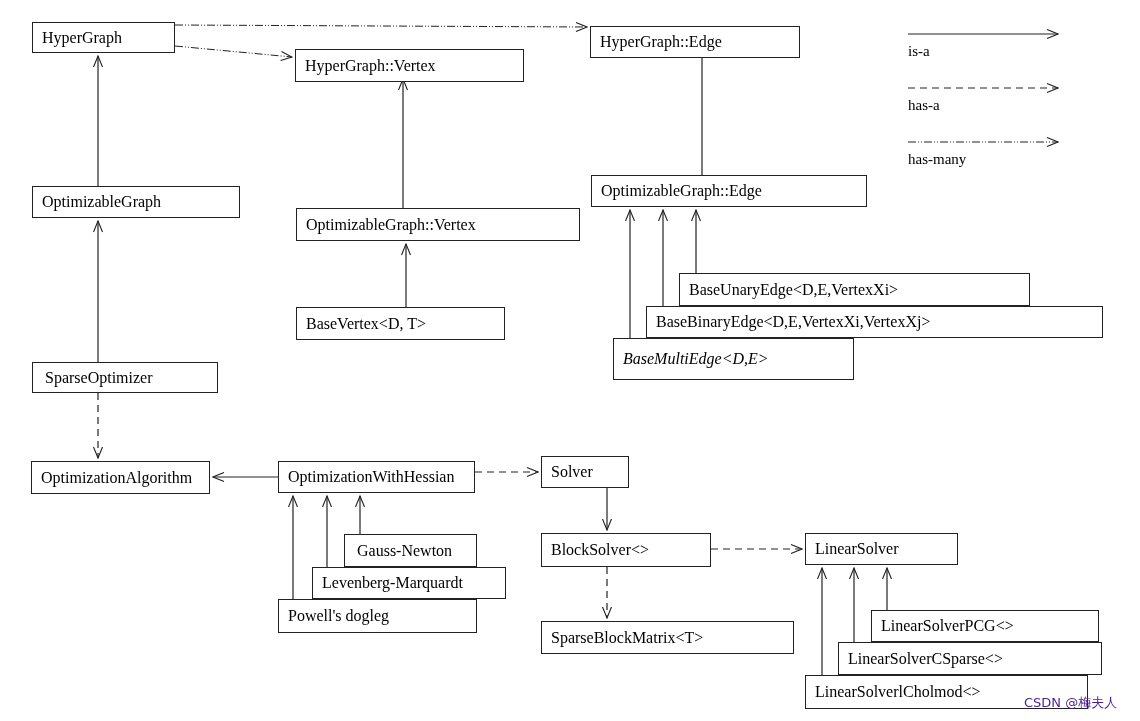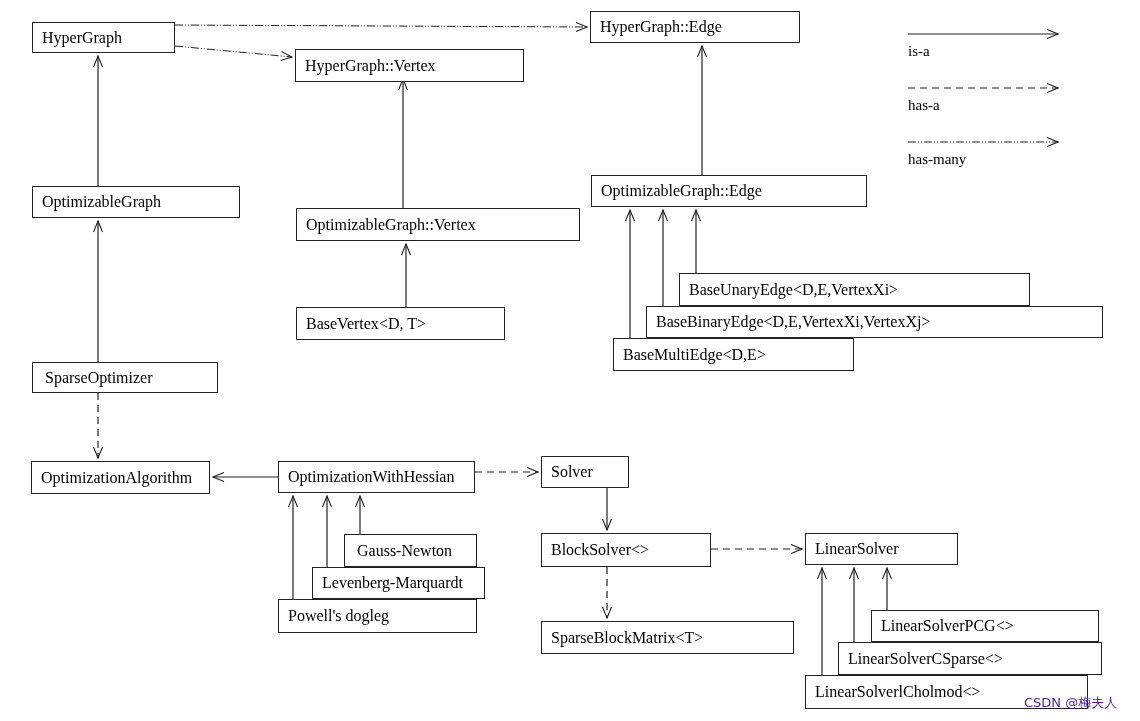--- a/index.html
+++ b/index.html
@@ -60,33 +60,33 @@
     <line x1="175" y1="25" x2="587" y2="27" stroke="#222" stroke-width="1" stroke-dasharray="8 2 1 2 1 2" marker-end="url(#ah)"></line>
     <line x1="175" y1="46" x2="292" y2="57" stroke="#222" stroke-width="1" stroke-dasharray="8 2 1 2 1 2" marker-end="url(#ah)"></line>
 
     <line x1="908" y1="34" x2="1058" y2="34" stroke="#222" stroke-width="1.2" marker-end="url(#ah)"></line>
     <line x1="908" y1="88" x2="1058" y2="88" stroke="#222" stroke-width="1.2" stroke-dasharray="7 5" marker-end="url(#ah)"></line>
     <line x1="908" y1="142" x2="1058" y2="142" stroke="#222" stroke-width="1" stroke-dasharray="8 2 1 2 1 2" marker-end="url(#ah)"></line>
   </svg>
 
   <div class="node" style="left:32px;  top:22px;  width:143px; height:31px;">HyperGraph</div>
   <div class="node" style="left:295px; top:49px;  width:229px; height:33px;">HyperGraph::Vertex</div>
-  <div class="node" style="left:590px; top:11px;  width:210px; height:32px;">HyperGraph::Edge</div>
+  <div class="node" style="left:590px; top:26px;  width:210px; height:32px;">HyperGraph::Edge</div>
   <div class="node" style="left:32px;  top:186px; width:208px; height:32px;">OptimizableGraph</div>
   <div class="node" style="left:296px; top:208px; width:284px; height:33px;">OptimizableGraph::Vertex</div>
   <div class="node" style="left:591px; top:175px; width:276px; height:32px;">OptimizableGraph::Edge</div>
   <div class="node" style="left:296px; top:307px; width:209px; height:33px;">BaseVertex&lt;D, T&gt;</div>
   <div class="node" style="left:679px; top:273px; width:351px; height:33px;">BaseUnaryEdge&lt;D,E,VertexXi&gt;</div>
   <div class="node" style="left:646px; top:306px; width:457px; height:32px;">BaseBinaryEdge&lt;D,E,VertexXi,VertexXj&gt;</div>
-  <div class="node" style="left:613px; top:338px; width:241px; height:33px;">BaseMultiEdge&lt;D,E&gt;</div>
+  <div class="node" style="left:613px; top:338px; width:241px; height:42px;font-style:italic;">BaseMultiEdge&lt;D,E&gt;</div>
   <div class="node" style="left:32px;  top:362px; width:186px; height:31px;padding-left:12px;">SparseOptimizer</div>
   <div class="node" style="left:31px;  top:461px; width:179px; height:33px;">OptimizationAlgorithm</div>
   <div class="node" style="left:278px; top:461px; width:197px; height:32px;">OptimizationWithHessian</div>
   <div class="node" style="left:344px; top:534px; width:133px; height:33px;padding-left:12px;">Gauss-Newton</div>
-  <div class="node" style="left:312px; top:567px; width:173px; height:32px;">Levenberg-Marquardt</div>
+  <div class="node" style="left:312px; top:567px; width:194px; height:32px;">Levenberg-Marquardt</div>
   <div class="node" style="left:278px; top:599px; width:199px; height:34px;">Powell's dogleg</div>
   <div class="node" style="left:541px; top:456px; width:88px;  height:32px;">Solver</div>
   <div class="node" style="left:541px; top:533px; width:170px; height:34px;">BlockSolver&lt;&gt;</div>
   <div class="node" style="left:541px; top:621px; width:253px; height:33px;">SparseBlockMatrix&lt;T&gt;</div>
   <div class="node" style="left:805px; top:533px; width:153px; height:32px;">LinearSolver</div>
   <div class="node" style="left:871px; top:610px; width:228px; height:32px;">LinearSolverPCG&lt;&gt;</div>
   <div class="node" style="left:838px; top:642px; width:264px; height:33px;">LinearSolverCSparse&lt;&gt;</div>
   <div class="node" style="left:805px; top:675px; width:283px; height:34px;">LinearSolverlCholmod&lt;&gt;</div>
 
   <div class="legend-label" style="left:908px; top:43px;">is-a</div>

